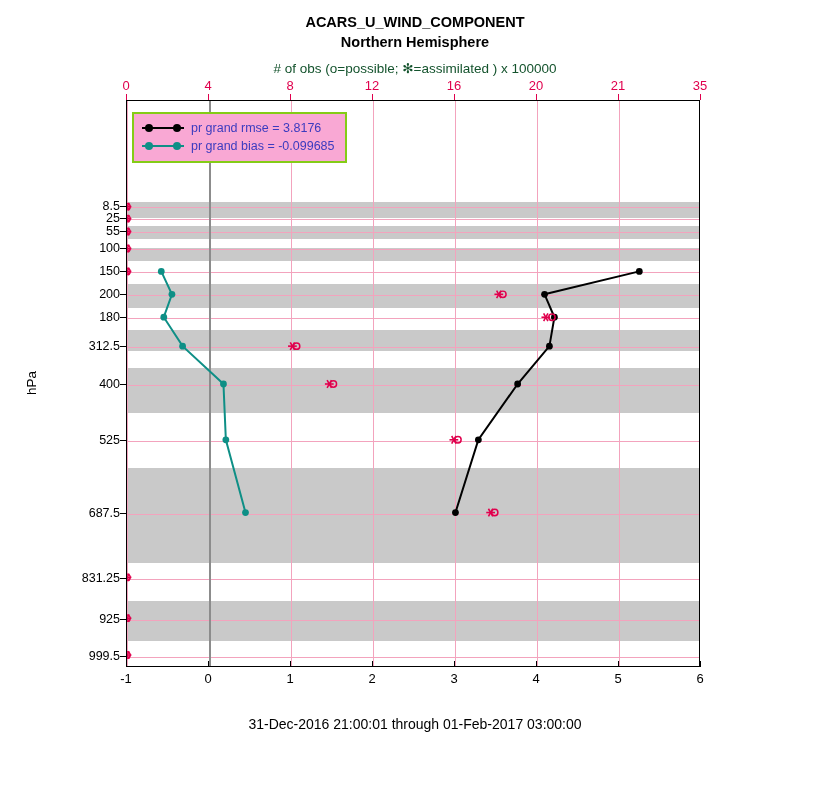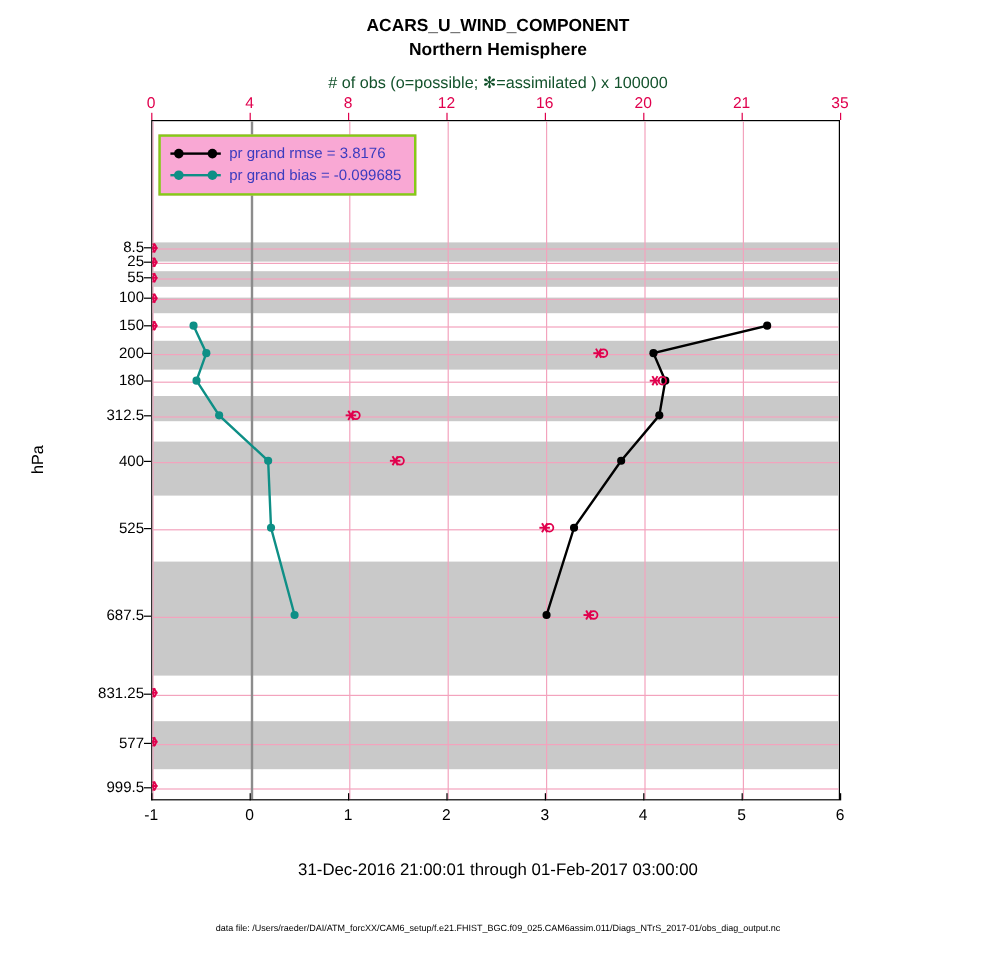--- a/index.html
+++ b/index.html
@@ -235,21 +235,21 @@
       <div class="ylabel-txt" style="top: 246px;">312.5</div>
       <div style="position: absolute; right: -6px; top: 245.5px; width: 6px; height: 1px; background: rgb(0, 0, 0);"></div>
       <div class="ylabel-txt" style="top: 284px;">400</div>
       <div style="position: absolute; right: -6px; top: 283.5px; width: 6px; height: 1px; background: rgb(0, 0, 0);"></div>
       <div class="ylabel-txt" style="top: 340px;">525</div>
       <div style="position: absolute; right: -6px; top: 339.5px; width: 6px; height: 1px; background: rgb(0, 0, 0);"></div>
       <div class="ylabel-txt" style="top: 413px;">687.5</div>
       <div style="position: absolute; right: -6px; top: 412.5px; width: 6px; height: 1px; background: rgb(0, 0, 0);"></div>
       <div class="ylabel-txt" style="top: 478px;">831.25</div>
       <div style="position: absolute; right: -6px; top: 477.5px; width: 6px; height: 1px; background: rgb(0, 0, 0);"></div>
-      <div class="ylabel-txt" style="top: 519px;">577</div>
+      <div class="ylabel-txt" style="top: 519px;">925</div>
       <div style="position: absolute; right: -6px; top: 518.5px; width: 6px; height: 1px; background: rgb(0, 0, 0);"></div>
       <div class="ylabel-txt" style="top: 556px;">999.5</div>
       <div style="position: absolute; right: -6px; top: 555.5px; width: 6px; height: 1px; background: rgb(0, 0, 0);"></div>
     </div>
   <div class="axis-y-title">hPa</div>
 
   <div class="plot">
     <div id="bands">
         <div class="band" style="top: 101px; height: 16px;"></div>
         <div class="band" style="top: 125px; height: 13px;"></div>
@@ -439,14 +439,13 @@
       <span class="legend-swatch">
         <span class="ln" style="background:#0e8f86"></span>
         <span class="dot d1" style="background:#0e8f86"></span>
         <span class="dot d2" style="background:#0e8f86"></span>
       </span>
       <span class="legend-text">pr grand bias = -0.099685</span>
     </div>
   </div>
 
   <div class="date-range">31-Dec-2016 21:00:01 through 01-Feb-2017 03:00:00</div>
-  <div class="datafile">data file: /Users/raeder/DAI/ATM_forcXX/CAM6_setup/f.e21.FHIST_BGC.f09_025.CAM6assim.011/Diags_NTrS_2017-01/obs_diag_output.nc</div>
 </div>
 
 </body></html>

